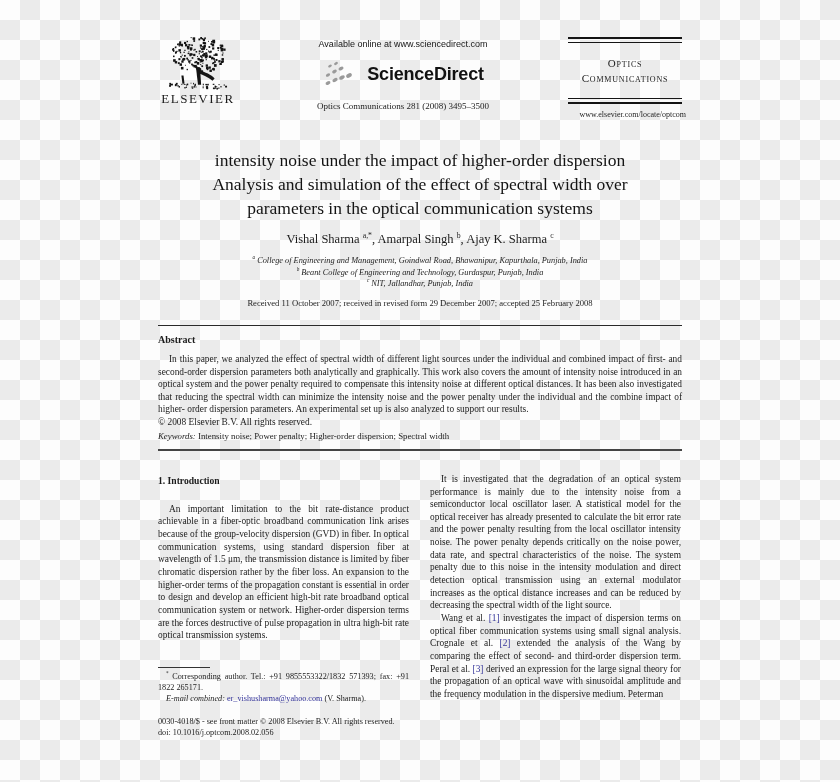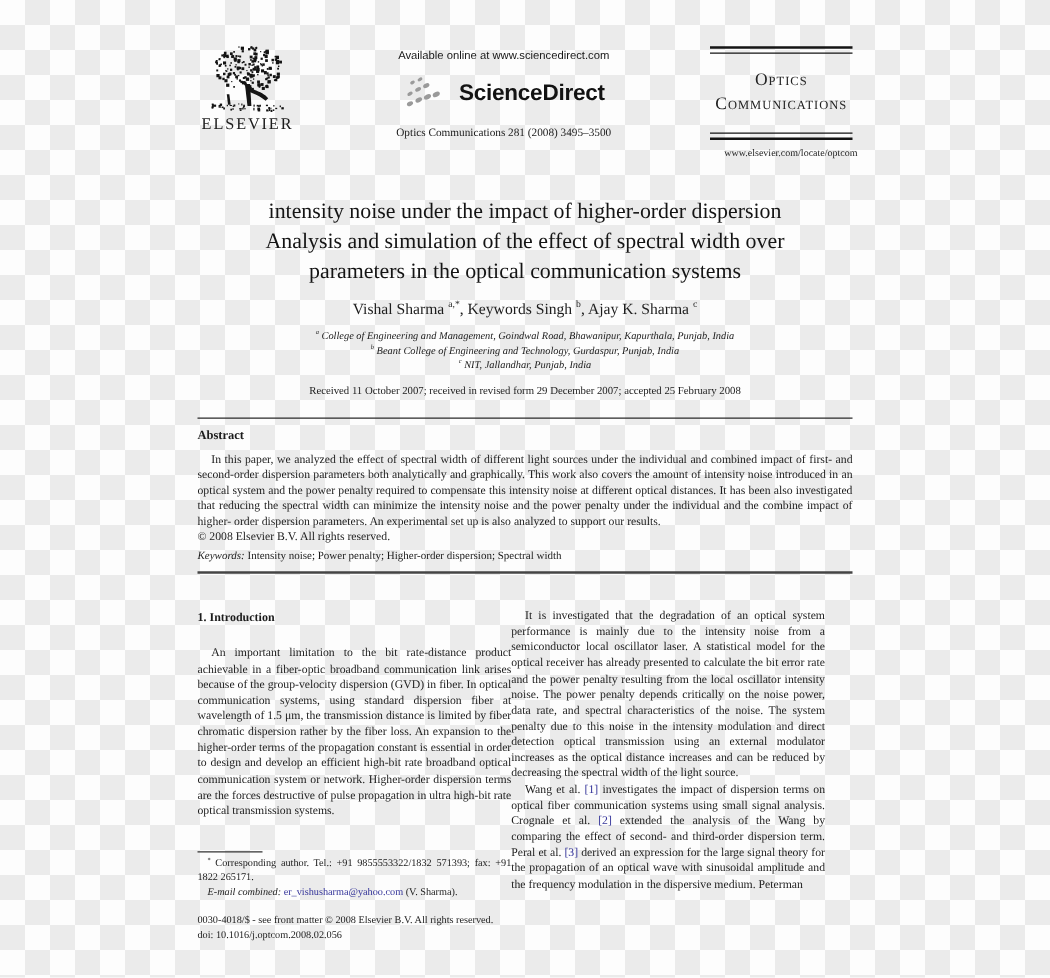--- a/index.html
+++ b/index.html
@@ -24,41 +24,41 @@
   .elsevier svg{display:block;margin:4px auto 0;}
   .elsevier-label{font-size:13px;letter-spacing:1.5px;margin-top:1px;}
   .center-head{flex:1;text-align:center;padding-top:9px;}
   .avail{font-family:"Liberation Sans",sans-serif;font-size:9px;color:#161616;}
   .sd-row{display:flex;align-items:center;justify-content:center;gap:15px;margin-top:10px;height:30px;}
   .sd-text{font-family:"Liberation Sans",sans-serif;font-weight:bold;font-size:18px;letter-spacing:-0.2px;color:#121212;}
   .jref{font-size:9px;margin-top:12px;}
   .jbox{width:114px;padding-top:7px;text-align:center;}
   .dline-top{height:3px;border-top:2px solid #151515;border-bottom:1px solid #151515;}
   .dline-bot{height:3px;border-top:1px solid #151515;border-bottom:2px solid #151515;}
-  .jbox-title{font-variant:small-caps;font-size:14px;letter-spacing:0.8px;line-height:1.35;padding:13px 0 12px;color:#222;}
+  .jbox-title{font-variant:small-caps;font-size:11px;letter-spacing:0.8px;line-height:1.35;padding:13px 0 12px;color:#222;}
   .locate{font-size:8px;margin-top:6px;white-space:nowrap;text-align:right;transform:translateX(4px);}
 
   
   .title{margin-top:29px;text-align:center;font-size:17.5px;line-height:1.38;color:#141414;}
   .authors{margin-top:12px;text-align:center;font-size:12.5px;}
   .sup{vertical-align:super;font-size:0.62em;line-height:0;}
   .em{font-style:italic;}
   .link{color:var(--link-color);}
   .affils{margin-top:8px;text-align:center;font-style:italic;font-size:8.3px;line-height:1.38;}
   .received{margin-top:9px;text-align:center;font-size:8.6px;}
 
   .rule1{margin-top:17px;border-top:1px solid var(--rule-color);}
   .abs-head{font-weight:bold;font-size:10px;margin-top:8px;}
   .abs-text{font-size:9.4px;text-align:justify;line-height:1.33;margin:8px 0 0;text-indent:11px;}
   .abs-copy{font-size:9.4px;margin:1px 0 0;}
   .keywords{margin-top:4px;font-size:8.8px;}
   .rule2{margin-top:8px;height:2px;background:#454545;}
 
   
-  .cols{display:flex;margin-top:28px;min-height:266px;}
+  .cols{display:flex;gap:21px;margin-top:22px;min-height:266px;}
   .col{width:251px;font-size:9.4px;text-align:justify;line-height:1.345;}
   .leftcol{display:flex;flex-direction:column;}
   .sec-head{font-size:9.6px;font-weight:bold;text-align:left;margin:2px 0 15px;}
   .col p{margin:0;text-indent:11px;}
   .footnote{margin-top:auto;font-size:8.2px;line-height:1.4;text-align:justify;}
   .fn-rule{width:52px;border-top:1px solid #333;margin-bottom:3px;}
   .footnote p{margin:0;text-indent:8px;}
   .issn-block{margin-top:11px;font-size:8.2px;line-height:1.4;}
   .issn-block div{text-indent:0;}
 </style>
@@ -331,21 +331,21 @@
       <div class="locate">www.elsevier.com/locate/optcom</div>
     </div>
   </div>
 
   <div class="title">
     <div>intensity noise under the impact of higher-order dispersion</div>
     <div>Analysis and simulation of the effect of spectral width over</div>
     <div>parameters in the optical communication systems</div>
   </div>
 
-  <div class="authors"><span>Vishal Sharma </span><span class="sup">a,*</span><span>, Keywords Singh </span><span class="sup">b</span><span>, Ajay K. Sharma </span><span class="sup">c</span></div>
+  <div class="authors"><span>Vishal Sharma </span><span class="sup">a,*</span><span>, Amarpal Singh </span><span class="sup">b</span><span>, Ajay K. Sharma </span><span class="sup">c</span></div>
 
   <div class="affils">
     <div><span class="sup">a</span><span> College of Engineering and Management, Goindwal Road, Bhawanipur, Kapurthala, Punjab, India</span></div>
     <div><span class="sup">b</span><span> Beant College of Engineering and Technology, Gurdaspur, Punjab, India</span></div>
     <div><span class="sup">c</span><span> NIT, Jallandhar, Punjab, India</span></div>
   </div>
 
   <div class="received">Received 11 October 2007; received in revised form 29 December 2007; accepted 25 February 2008</div>
 
   <div class="rule1"></div>

